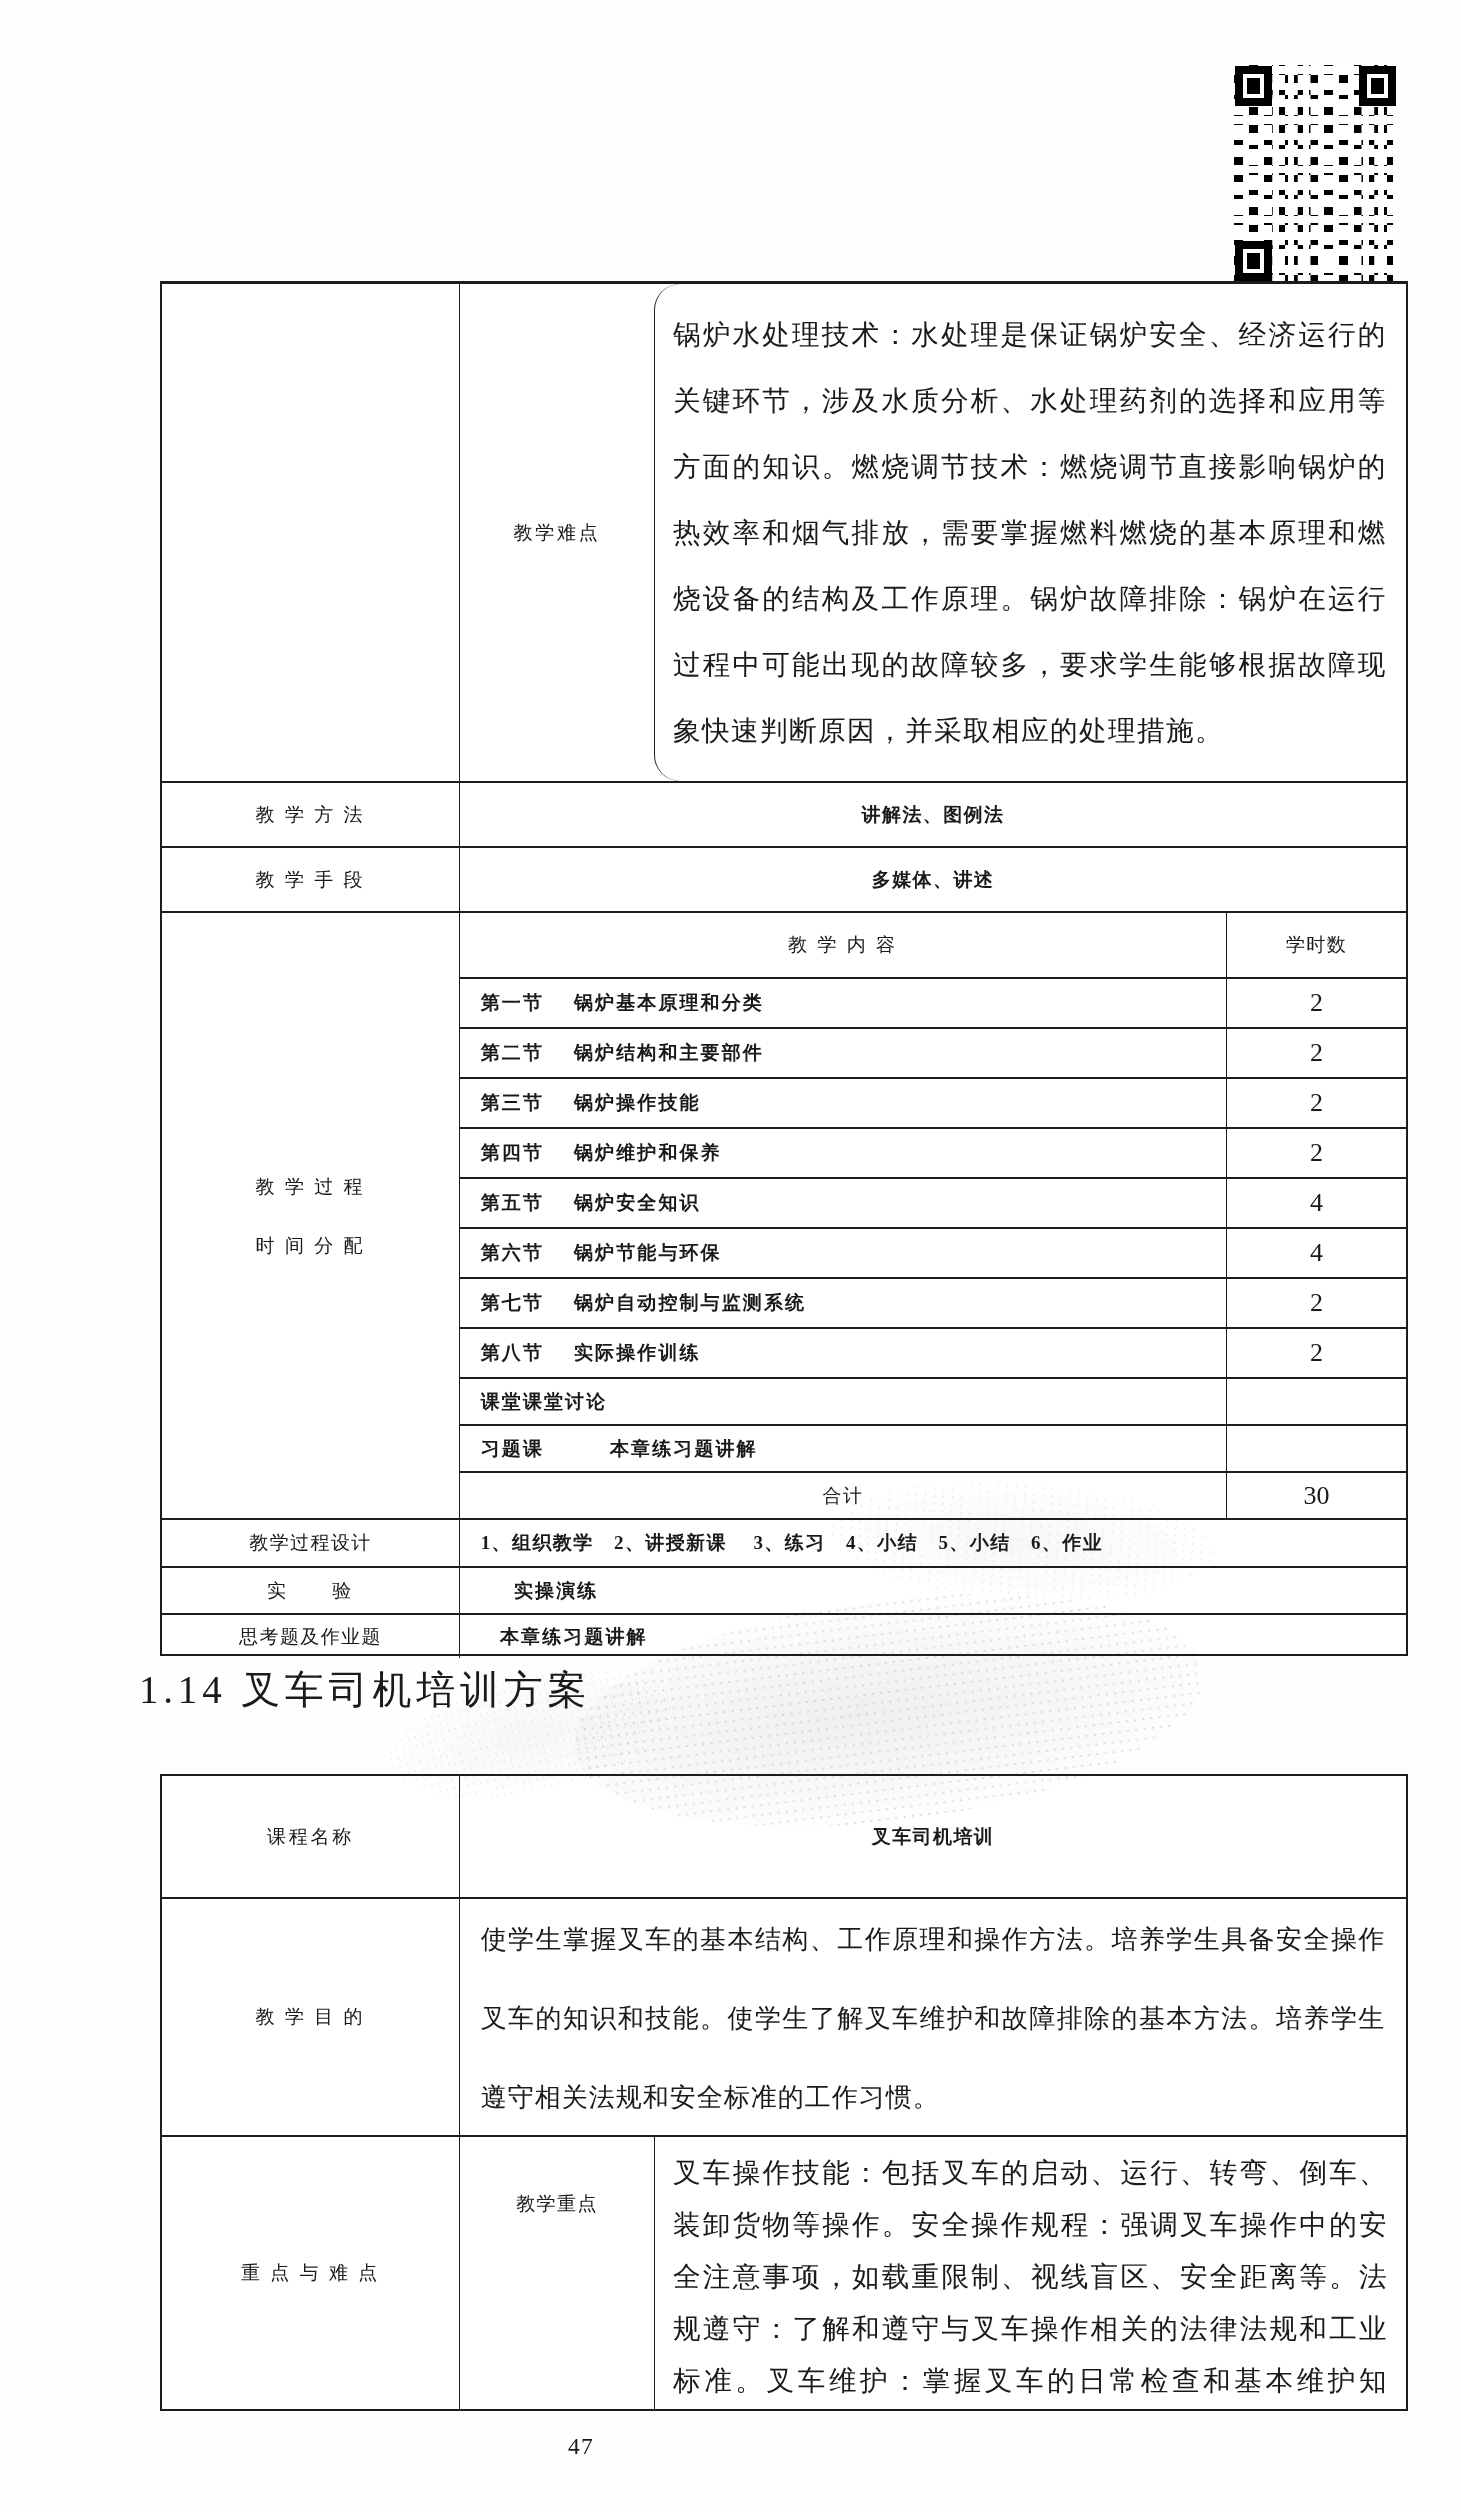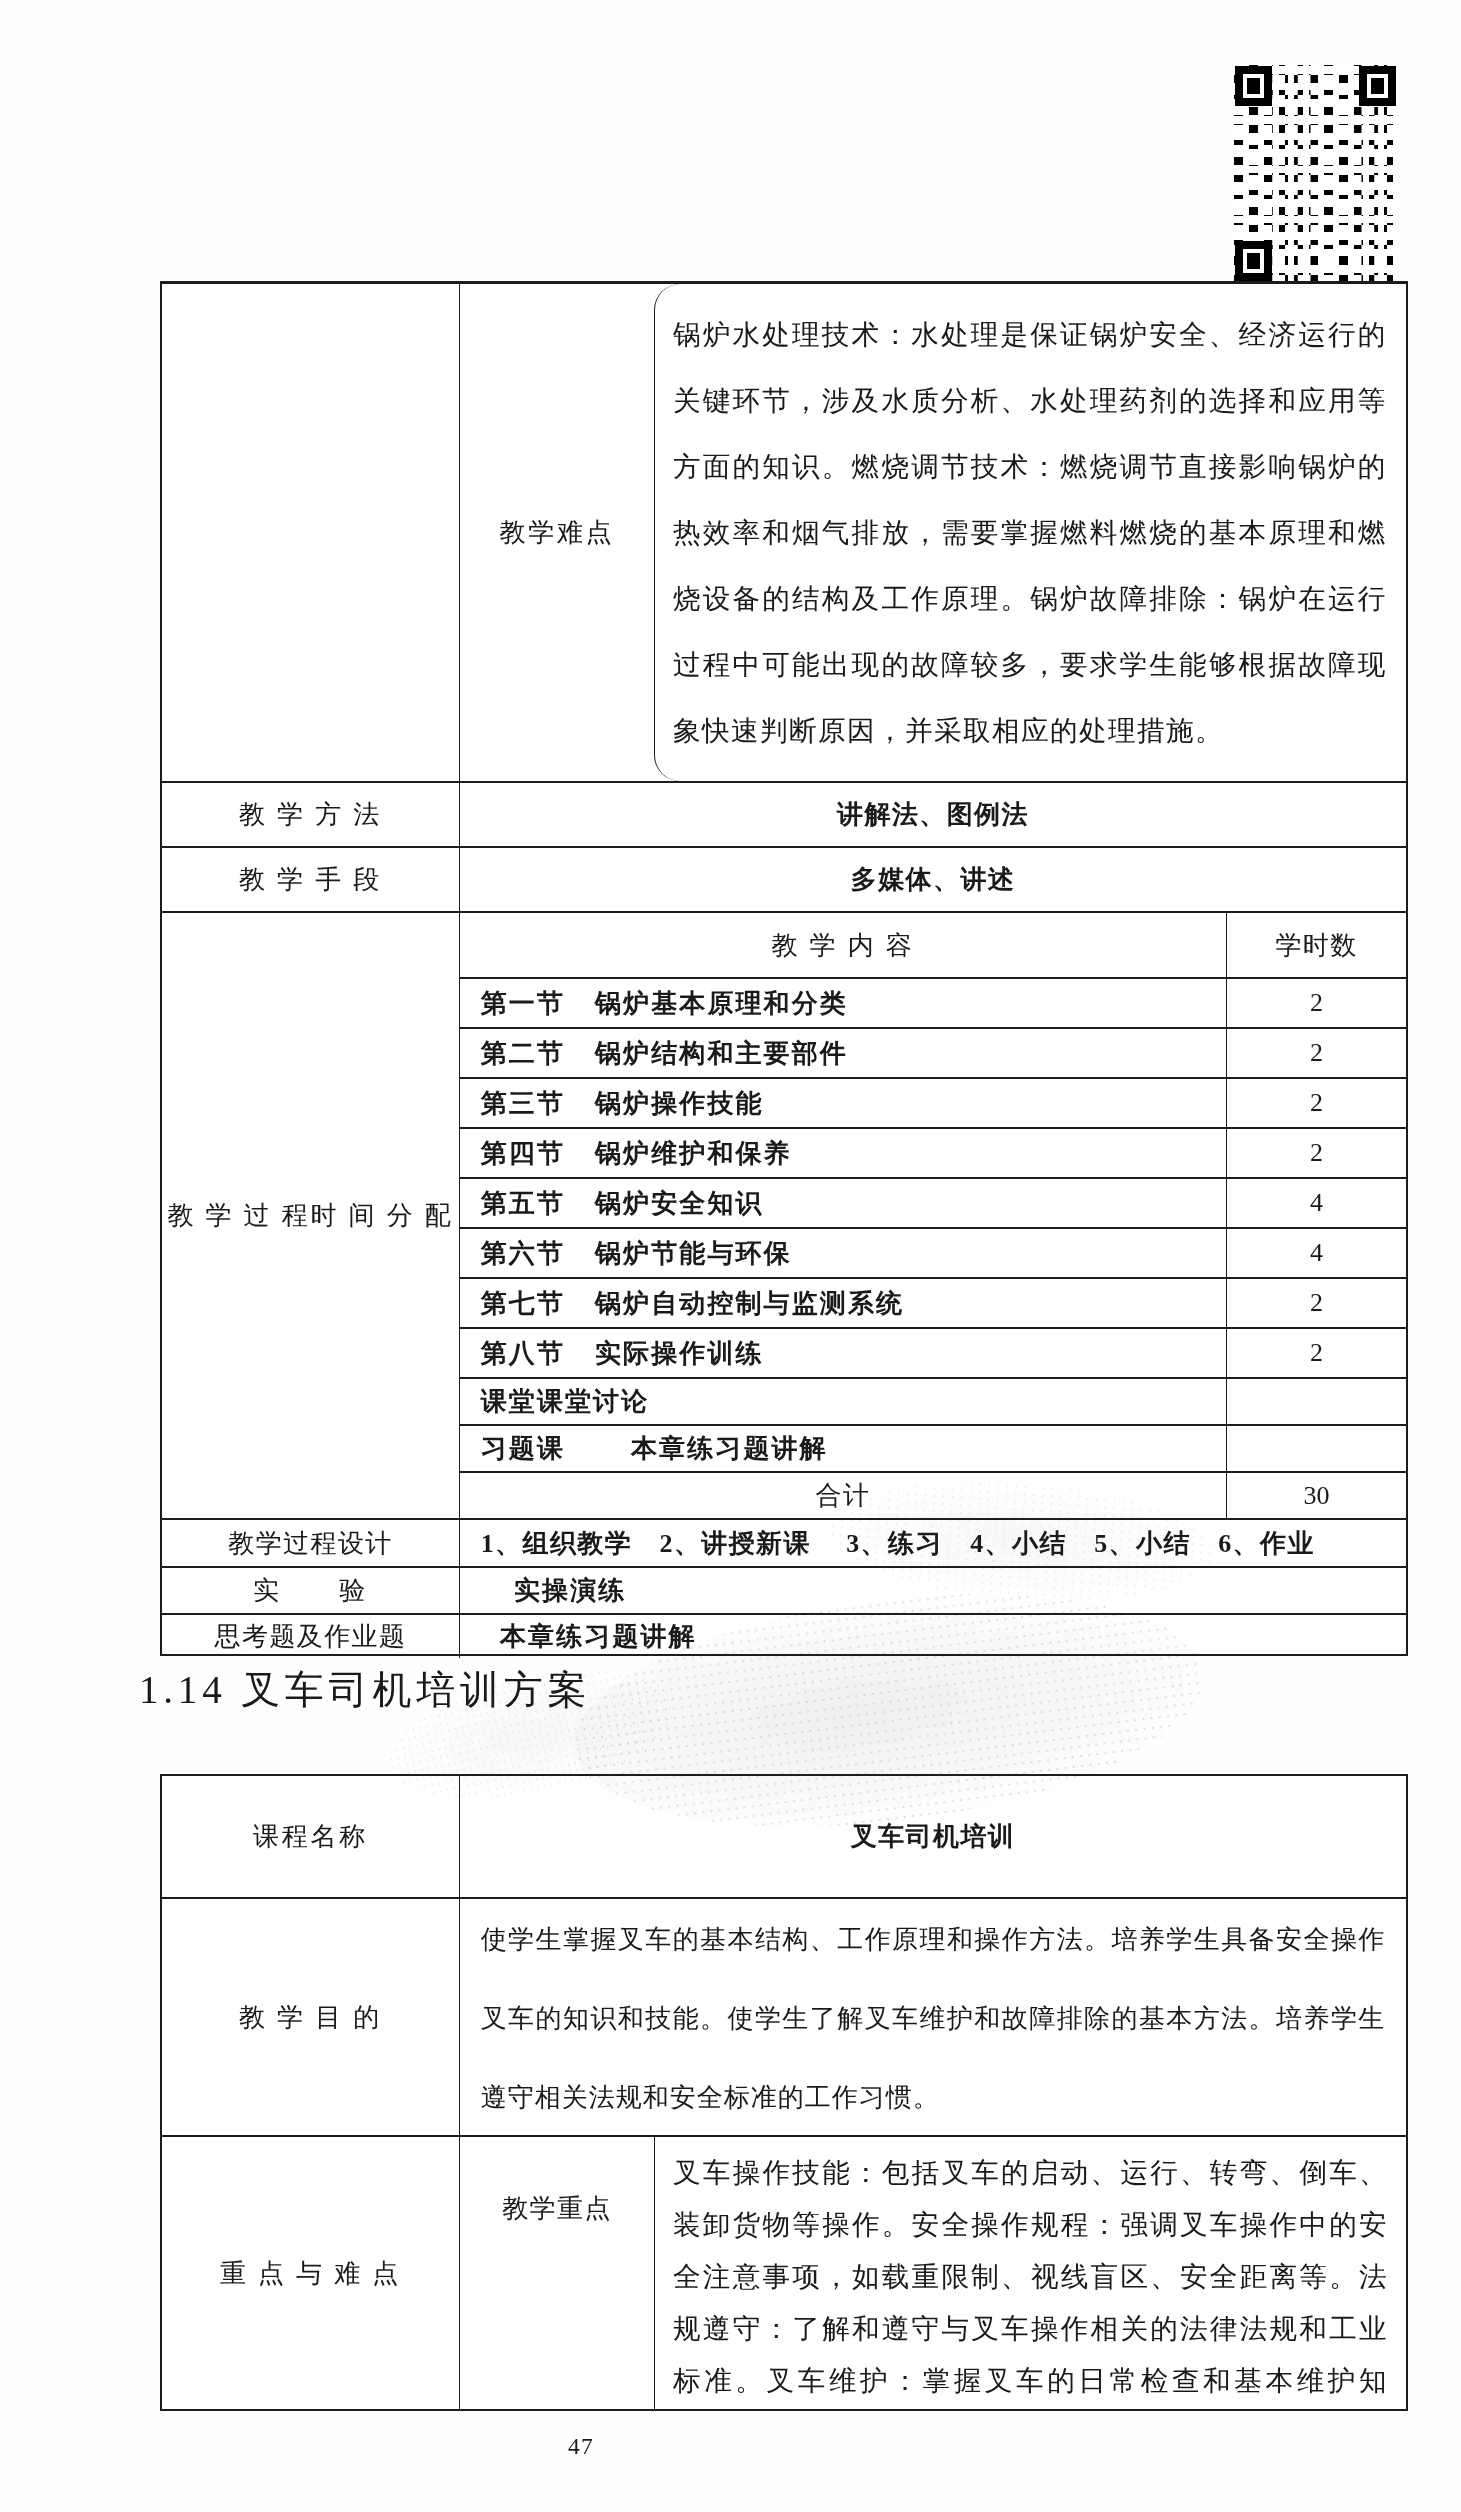--- a/index.html
+++ b/index.html
@@ -26,26 +26,26 @@
   #t1{left:160px;top:281px;width:1244px;height:1370px;
       border-top-width:3.4px;border-bottom-width:2.8px;
       grid-template-columns:297px 195px 572px 180px;
       grid-template-rows:497px 65px 65px 66px repeat(8,50px) 47px 47px 47px 48px 47px 45px;}
   #t2{left:160px;top:1774px;width:1244px;height:633px;
       border-top-width:2.8px;border-bottom-width:2.8px;
       grid-template-columns:297px 195px 752px;
       grid-template-rows:121px 238px 274px;}
   .c{border-left:1.4px solid #1d1d1d;border-top:2.1px solid #1d1d1d;display:flex;
      align-items:center;justify-content:center;overflow:hidden;box-sizing:border-box;
-     font-size:26px;letter-spacing:1.4px;}
+     font-size:19px;letter-spacing:1.4px;}
   .nl{border-left:none}.nt{border-top:none}
   .lab{letter-spacing:2.8px;}
   .bold{font-weight:700;}
   .para{display:block;text-align:justify;}
-  .two-line{flex-direction:row;line-height:59px;}
+  .two-line{flex-direction:column;line-height:59px;}
   .sched{justify-content:flex-start;padding-left:20.7px;font-weight:700;letter-spacing:2.1px;}
   .sched-title{margin-left:30px;}
   .gap-wide{margin-left:66px;}
   .hours{font-size:26px;font-weight:400;letter-spacing:0;}
   #diff-text{padding:18px 19.3px 0 18px;line-height:66px;font-size:27.6px;letter-spacing:1.4px;border-radius:26px;}
   #purpose-text{padding:1.4px 20.7px 0 20.7px;line-height:79px;font-size:26px;letter-spacing:1px;font-weight:400;}
   #focus-text{padding:9.7px 18px 0 18px;line-height:52px;font-size:27.6px;letter-spacing:1.4px;font-weight:400;}
   #focus-sub{align-items:flex-start;padding-top:54px;}
   
   #heading{position:absolute;left:139px;top:1663px;font-size:39px;letter-spacing:4.8px;}

